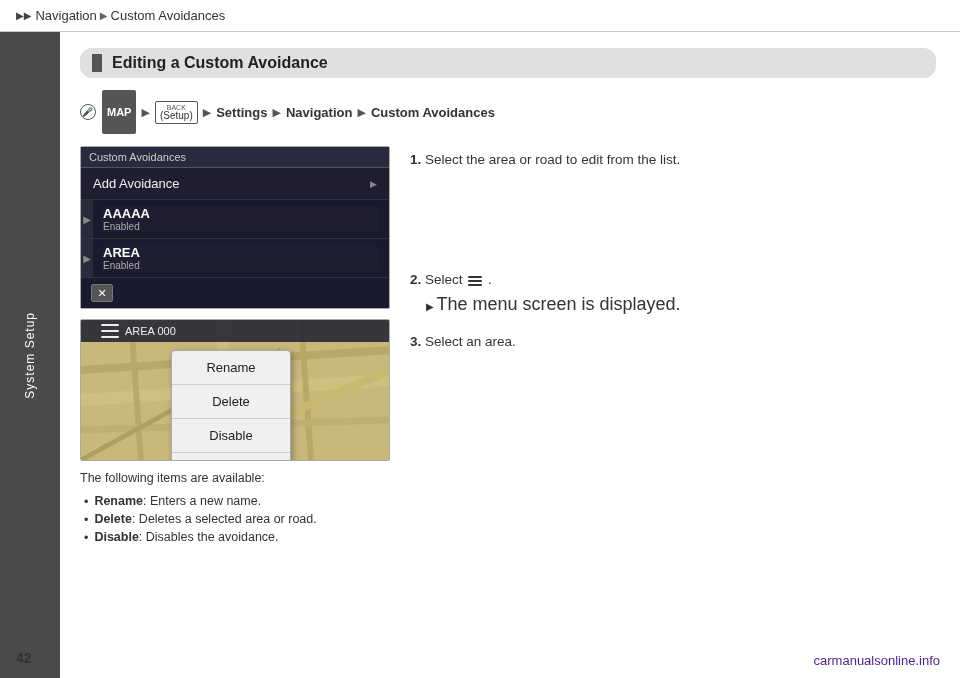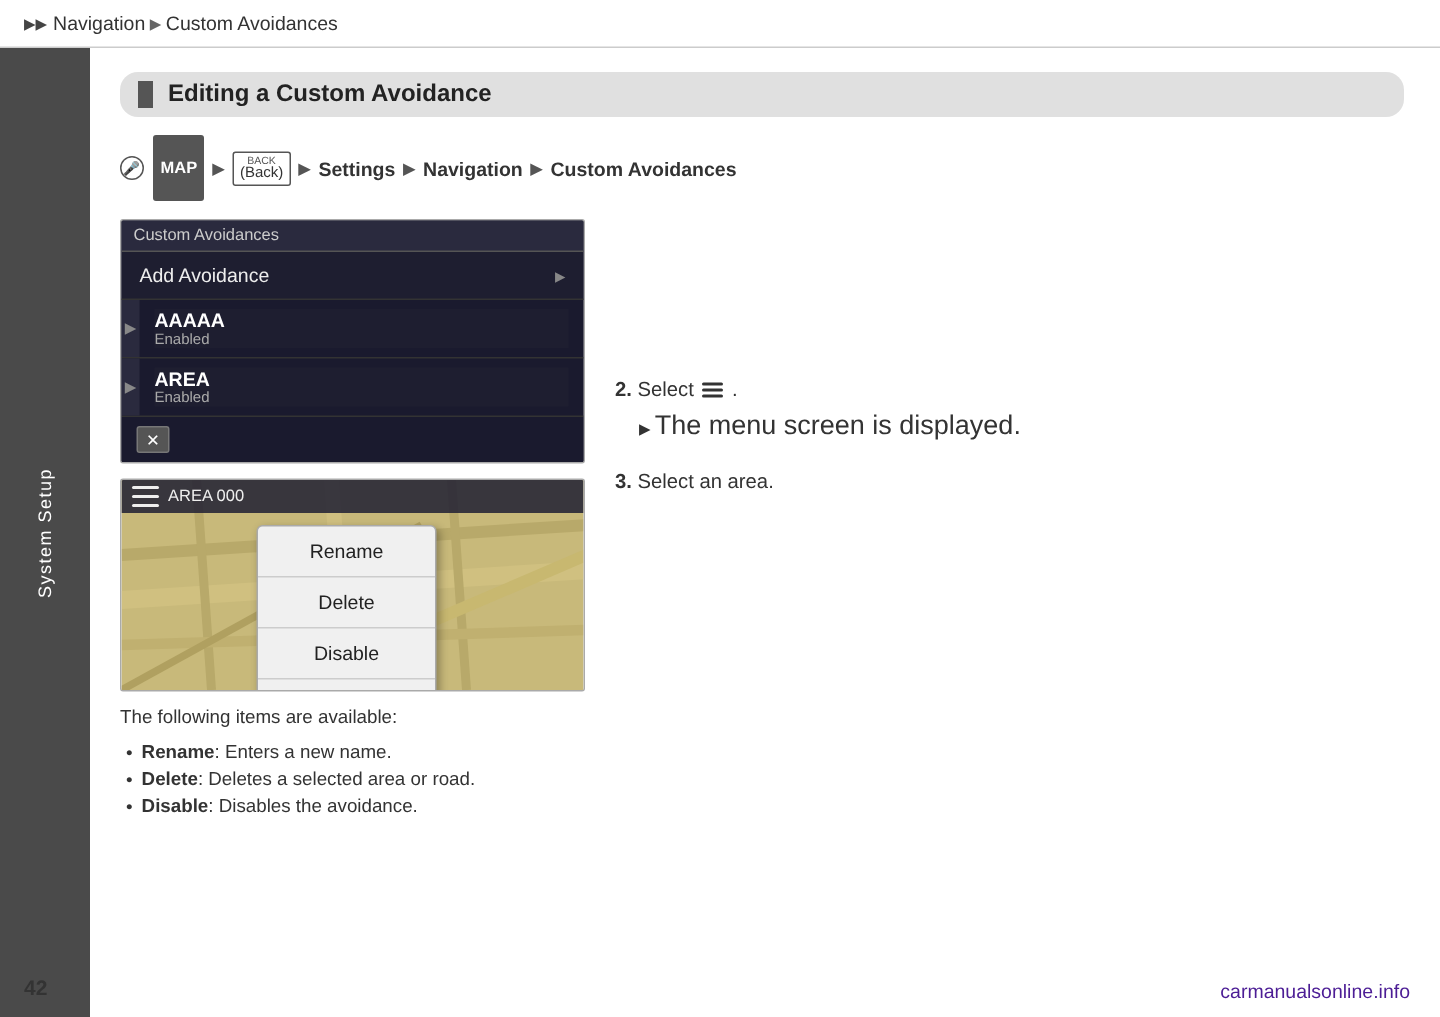--- a/index.html
+++ b/index.html
@@ -231,21 +231,21 @@
       background: #c8b97a;
       position: relative;
       overflow: hidden;
     }
     .map-header-bar {
       position: absolute;
       top: 0;
       left: 0;
       right: 0;
       background: rgba(30,30,50,0.85);
-      padding: 4px 7px;
+      padding: 4px 20px;
       display: flex;
       align-items: center;
       gap: 6px;
       z-index: 2;
     }
     .map-menu-icon {
       width: 18px;
       height: 14px;
       display: flex;
       flex-direction: column;
@@ -395,21 +395,21 @@
     <span class="section-header-marker"></span>
     <span class="section-header-title">Editing a Custom Avoidance</span>
   </div>
 
   <div class="nav-path">
     <span class="icon-mic">🎤</span>
     <span class="btn-map">MAP</span>
     <span class="nav-arrow">▶</span>
     <span class="btn-back">
       <span style="font-size:7px;color:#555;">BACK</span>
-      <span>(Back)</span>
+      <span>(Setup)</span>
     </span>
     <span class="nav-arrow">▶</span>
     <span class="bold-text">Settings</span>
     <span class="nav-arrow">▶</span>
     <span class="bold-text">Navigation</span>
     <span class="nav-arrow">▶</span>
     <span class="bold-text">Custom Avoidances</span>
   </div>
 
   <div class="content-columns">
@@ -493,20 +493,24 @@
         <div class="bullet-item">
           <span class="bullet-dot">•</span>
           <span><strong>Disable</strong>: Disables the avoidance.</span>
         </div>
       </div>
 
     </div>
 
     <div class="right-col">
 
+      <div class="step">
+        <span class="step-num">1.</span>
+        <span> Select the area or road to edit from the list.</span>
+      </div>
 
       <div class="step" style="margin-top:100px;">
         <span class="step-num">2.</span>
         <span> Select </span>
         
         <span class="inline-menu-icon">
           <span></span>
             <span></span>
             <span></span>
         </span>

